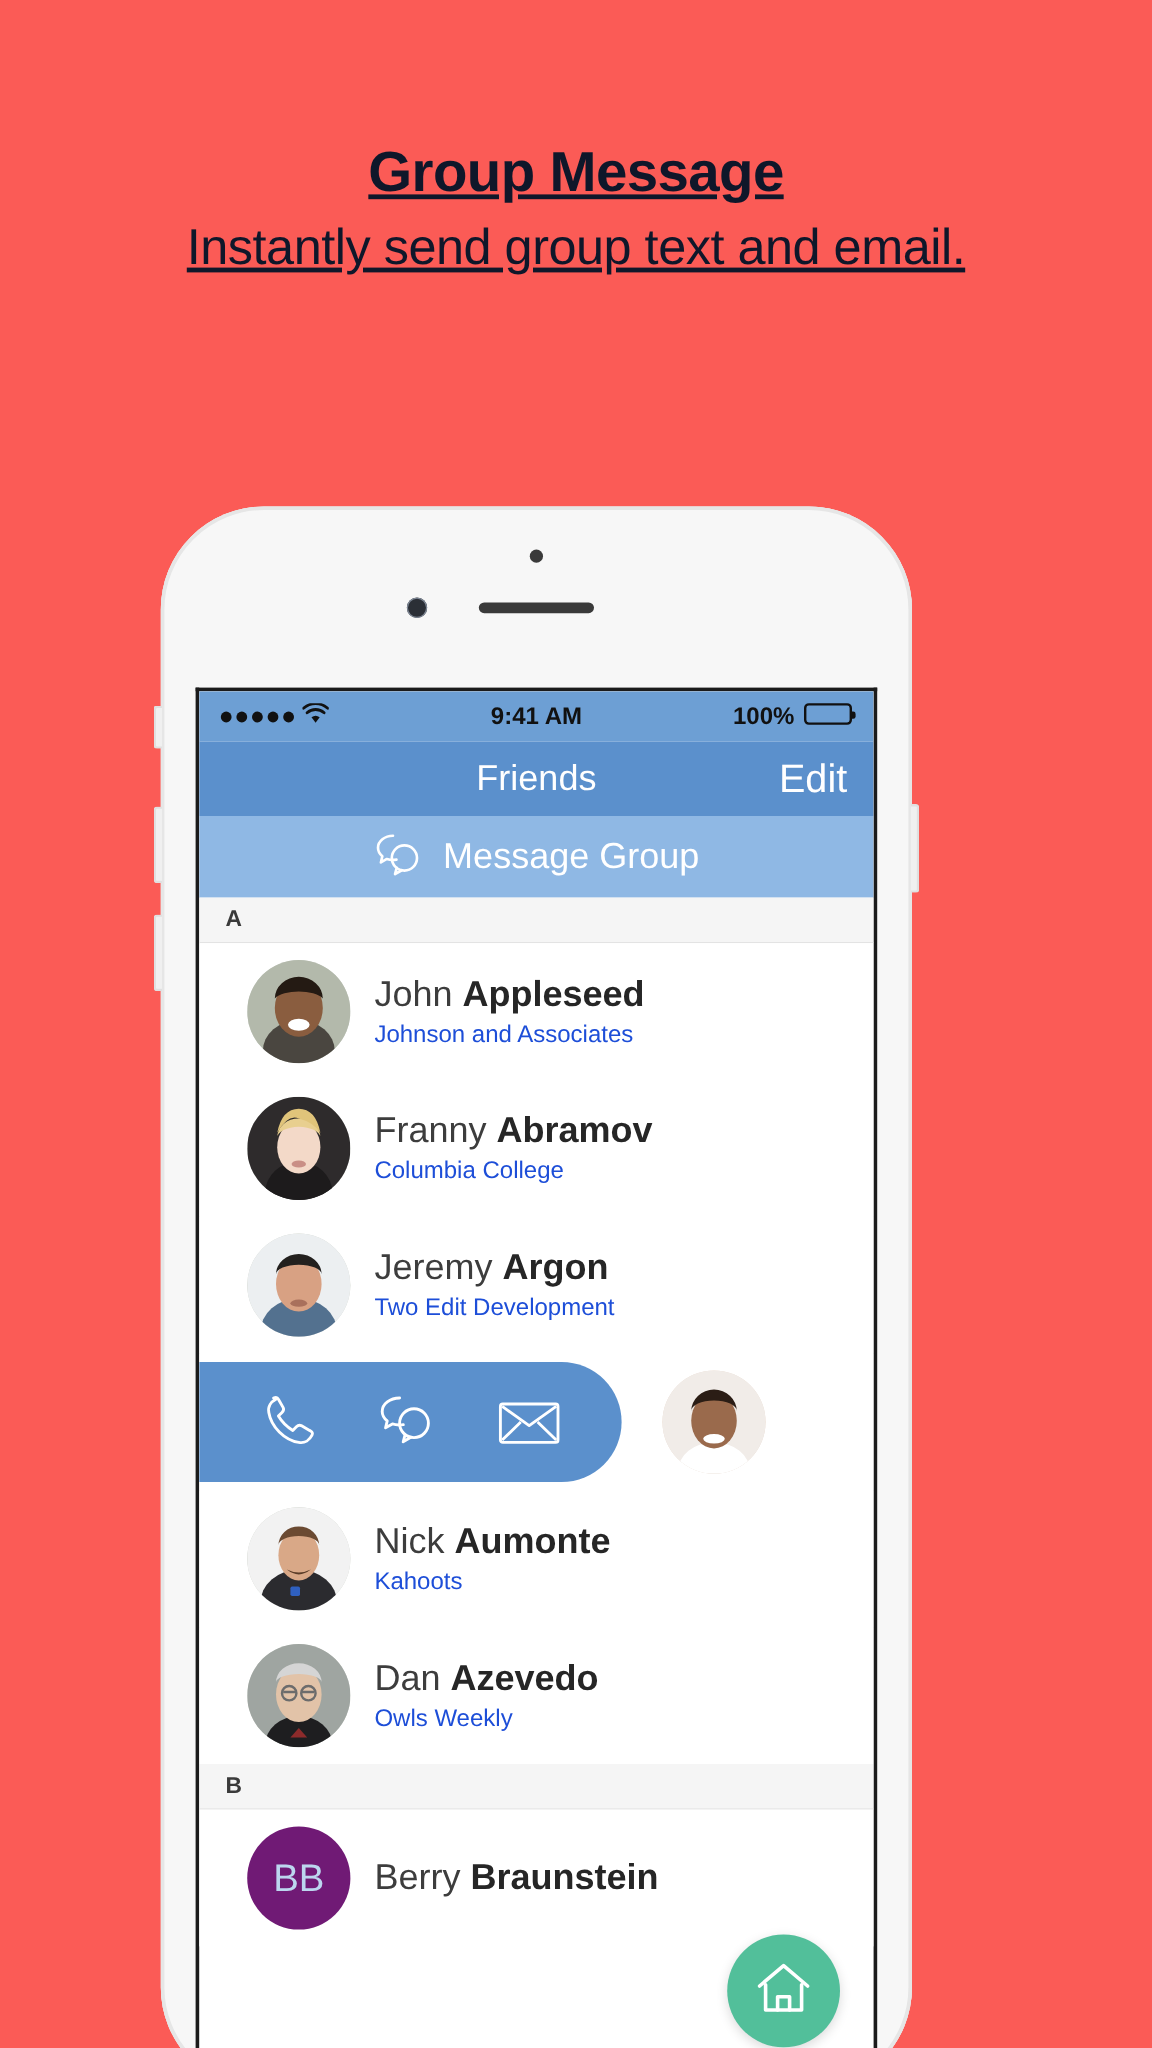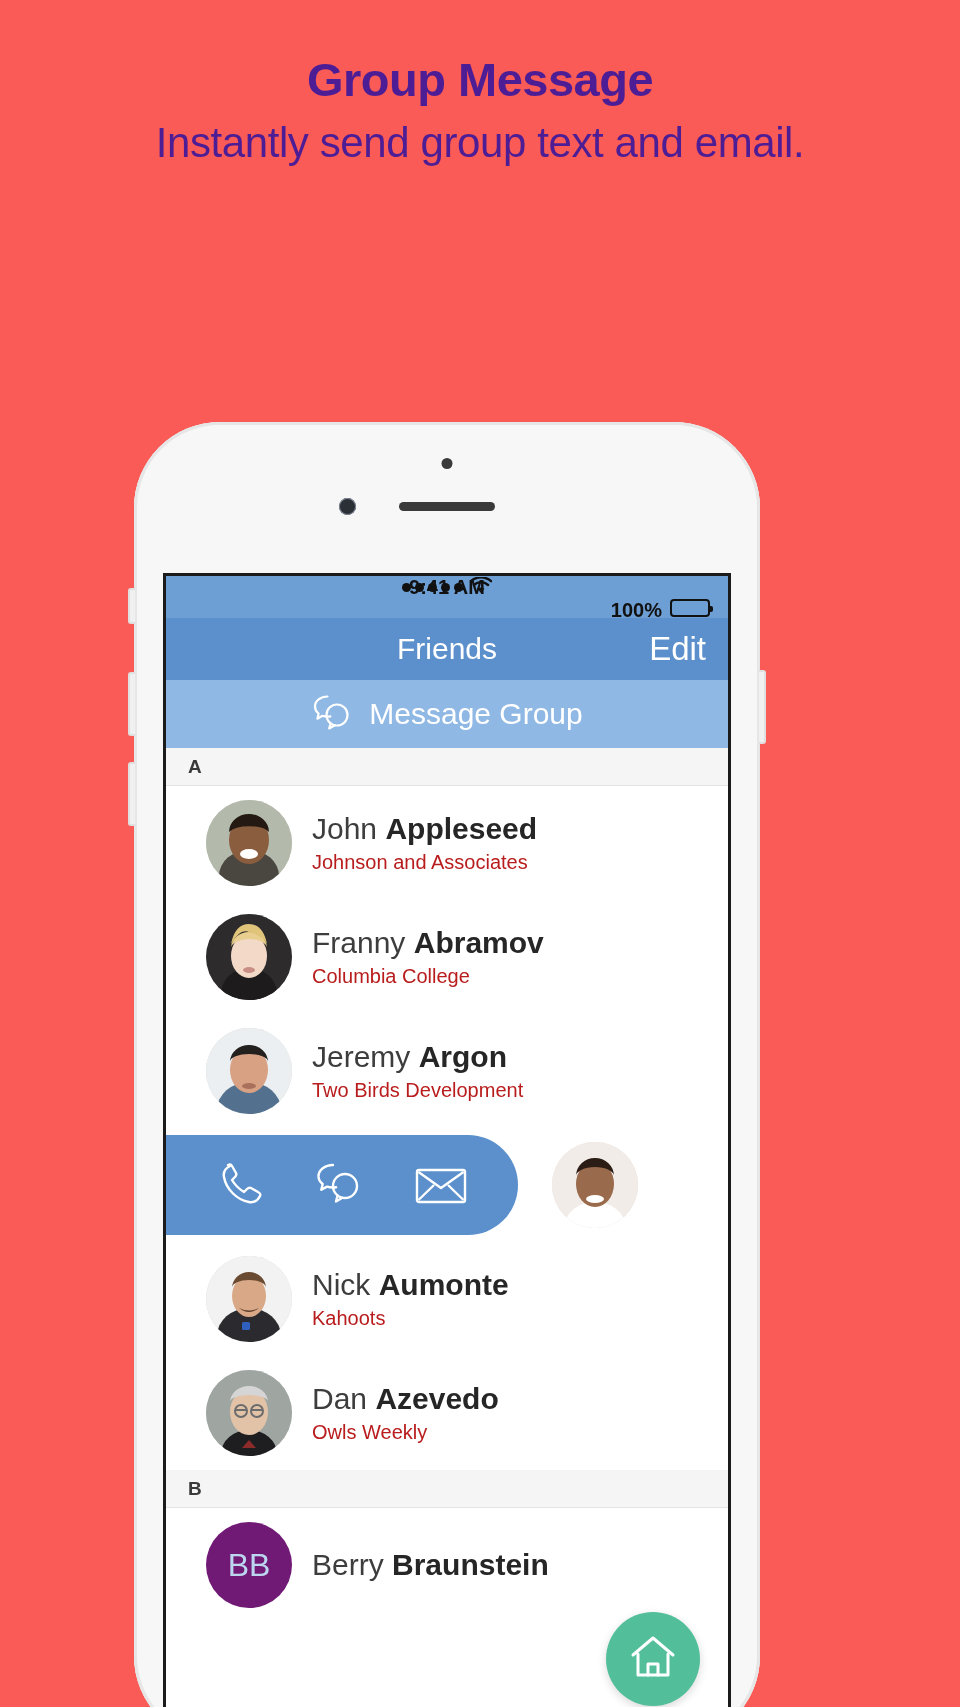--- a/index.html
+++ b/index.html
@@ -6,23 +6,24 @@
   html, body {
     width: 960px; height: 1707px;
     overflow: hidden;
     font-family: "Liberation Sans", sans-serif;
   }
   body { background: #fb5b56; position: relative; }
 
   
   .promo {
     position: absolute; top: 0; left: 0; right: 0;
-    padding-top: 55px;
+    padding-top: 118px;
     text-align: center;
-    color: #4c1d95;
+    color: #0f172a;
+    text-decoration: underline;
   }
   .promo-title {
     font-size: 47px;
     font-weight: bold;
     letter-spacing: -0.5px;
     line-height: 1.05;
   }
   .promo-sub {
     font-size: 42px;
     font-weight: 400;
@@ -101,21 +102,20 @@
   
   .statusbar {
     height: 42px;
     background: #6d9fd4;
     display: flex; align-items: center;
     padding: 0 18px;
     position: relative;
     color: #111;
     font-size: 20px;
     font-weight: bold;
-    flex-direction: column;
   }
   .sb-left { display: flex; align-items: center; gap: 7px; }
   .dots { display: flex; gap: 4px; align-items: center; }
   .dot { width: 9px; height: 9px; border-radius: 50%; background: #111; }
   .wifi { display: block; }
   .sb-time {
     position: absolute; left: 0; right: 0;
     text-align: center;
     font-size: 20px; font-weight: bold;
     pointer-events: none;
@@ -197,21 +197,21 @@
     font-size: 32px; font-weight: normal;
     flex: none;
   }
   .contact-text { margin-left: 20px; }
   .contact-name {
     font-size: 30px; color: #3d3d3d;
     font-weight: 400; line-height: 1.15;
   }
   .contact-name b { font-weight: bold; color: #262626; }
   .contact-org {
-    font-size: 20px; color: #b91c1c;
+    font-size: 20px; color: #1d4ed8;
     margin-top: 4px;
   }
 
   
   .swipe-row {
     height: 114px;
     display: flex; align-items: center;
     background: #fff;
     position: relative;
   }
@@ -354,21 +354,21 @@
           <ellipse cx="43" cy="42" rx="19" ry="23" fill="#d8a183"></ellipse>
           <path d="M24 34 a19 17 0 0 1 38 0 a19 8 0 0 0 -38 0 z" fill="#23201e"></path>
           <ellipse cx="43" cy="58" rx="7" ry="3" fill="#a9705c"></ellipse>
         </svg>
       </div>
       <div class="contact-text">
         <div class="contact-name">
           <span>Jeremy</span>
           <b>Argon</b>
         </div>
-        <div class="contact-org">Two Birds Development</div>
+        <div class="contact-org">Two Edit Development</div>
       </div>
     </div>
 
     <div class="swipe-row">
       <div class="swipe-actions">
         <span>
           <svg width="52" height="52" viewBox="0 0 52 52">
             <path d="M15 7 c-4 2 -7 6 -6 11 c2 12 13 23 25 25 c5 1 9 -2 11 -6 c1 -2 0 -3 -2 -4 l-7 -4 c-2 -1 -3 0 -4 1 l-3 3 c-5 -3 -9 -7 -12 -12 l3 -3 c1 -1 2 -2 1 -4 l-4 -7 c-1 -2 -2 -2 -4 -1 z" stroke="#fff" stroke-width="2.4" fill="none" stroke-linejoin="round"></path>
           </svg>
         </span>

